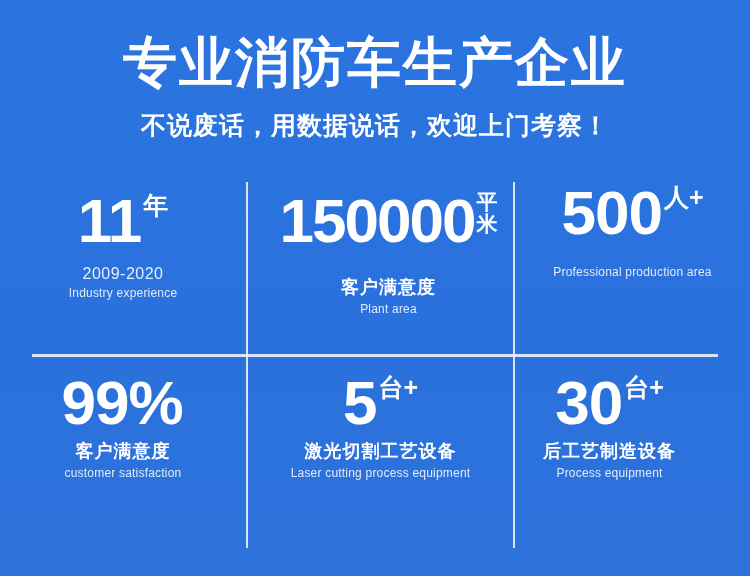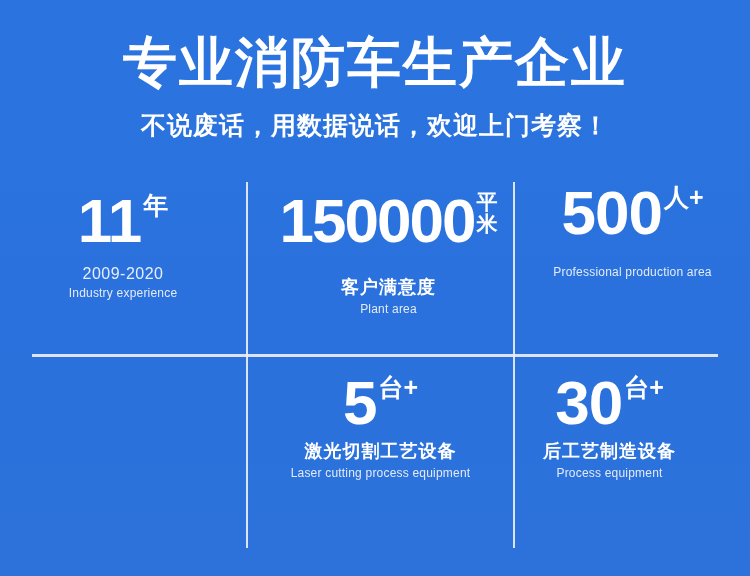--- a/index.html
+++ b/index.html
@@ -184,20 +184,28 @@
 
     <div class="cell c3">
       <div class="bignum-row">
         <span class="bignum">500</span>
         <span class="unit">人+</span>
       </div>
       <div class="spacer-sm"></div>
       <div class="label-en">Professional production area</div>
     </div>
 
+    <div class="cell c4">
+      <div class="bignum-row">
+        <span class="bignum">99%</span>
+        <span class="unit"></span>
+      </div>
+      <div class="label-cn">客户满意度</div>
+      <div class="label-en">customer satisfaction</div>
+    </div>
 
     <div class="cell c5">
       <div class="bignum-row">
         <span class="bignum">5</span>
         <span class="unit">台+</span>
       </div>
       <div class="label-cn">激光切割工艺设备</div>
       <div class="label-en">Laser cutting process equipment</div>
     </div>
 

